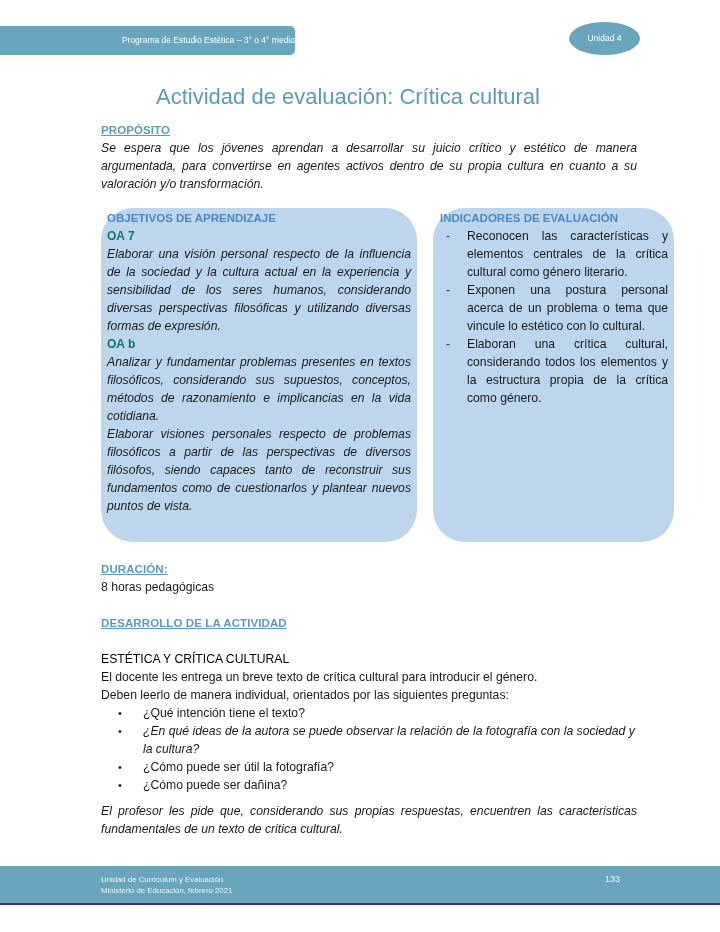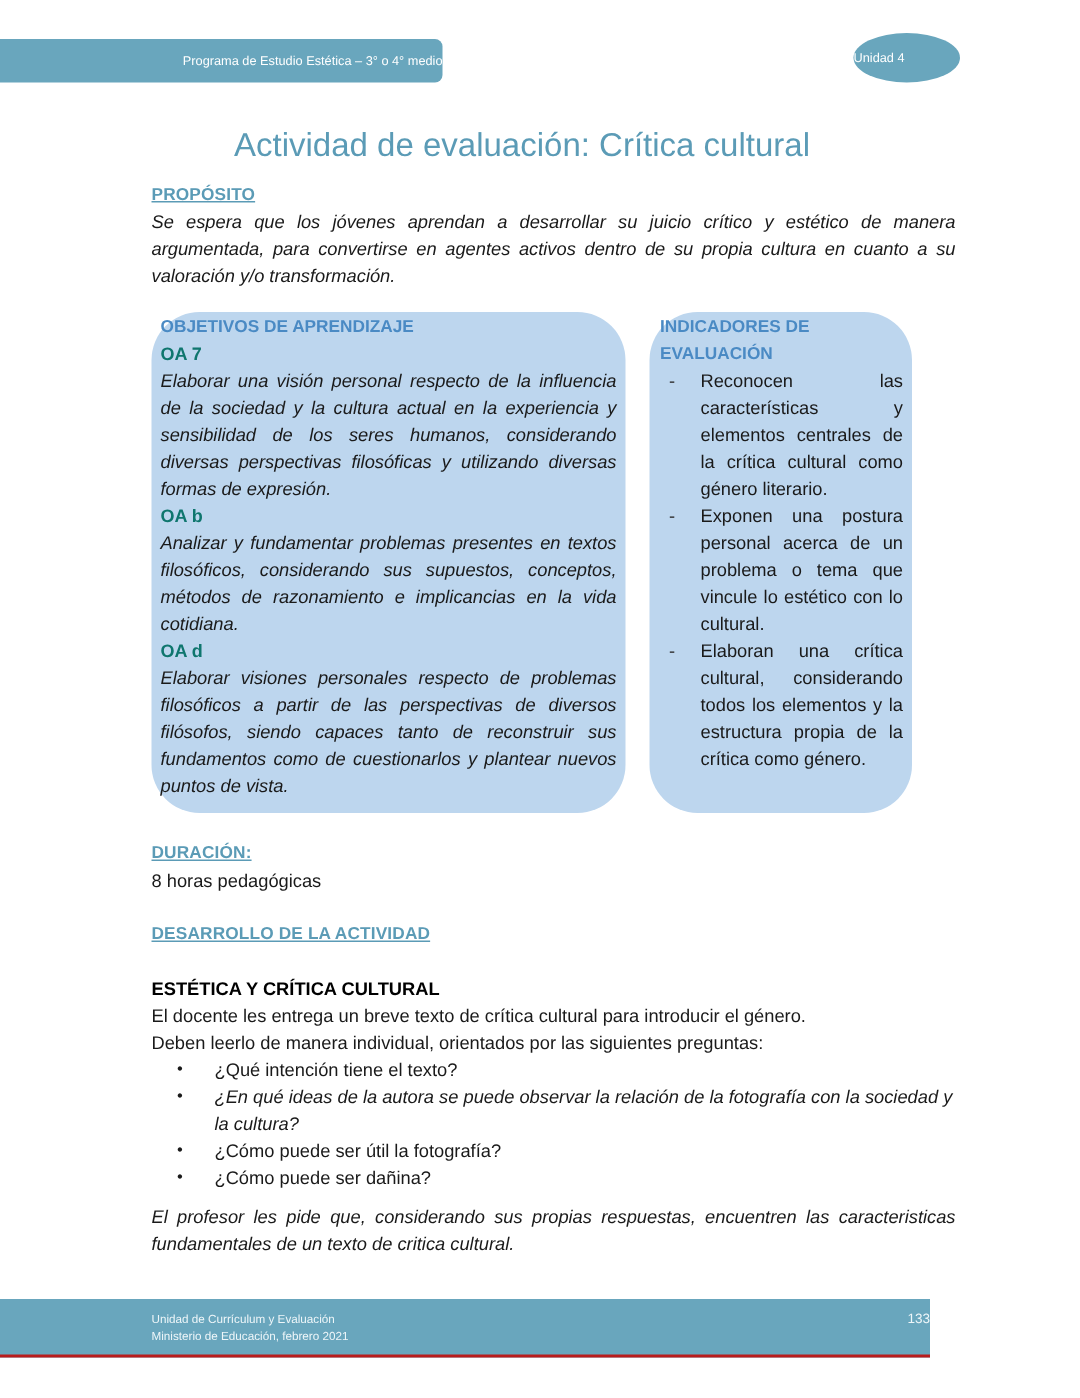--- a/index.html
+++ b/index.html
@@ -34,20 +34,21 @@
       position: absolute;
       left: 569px;
       top: 22px;
       width: 71px;
       height: 33px;
       border-radius: 50%;
       background: #69a6bd;
       color: #ffffff;
       font-size: 8.5px;
       line-height: 33px;
+      text-align: center;
     }
     .page-title {
       position: absolute;
       left: 0;
       top: 84px;
       width: 696px;
       text-align: center;
       font-size: 22px;
       color: #5b9bb6;
     }
@@ -83,21 +84,21 @@
     .box-left {
       left: 101px;
       top: 208px;
       width: 316px;
       height: 334px;
       padding: 1px 6px 0 6px;
     }
     .box-right {
       left: 433px;
       top: 208px;
-      width: 175px;
+      width: 241px;
       height: 334px;
       padding: 1px 6px 0 7px;
     }
     .box-heading {
       color: #4a8ac4;
       font-weight: bold;
       font-size: 11.5px;
     }
     .oa-code {
       color: #0f766e;
@@ -117,21 +118,21 @@
     .indicator-dash {
       position: absolute;
       left: 6px;
       top: 0;
       color: #333;
     }
     .duration { top: 560px; }
     .development-heading { top: 614px; }
     .activity { top: 650px; }
     .activity .subheading {
-      font-weight: bold;
+      font-weight: normal;
       color: #000;
       font-size: 12.2px;
     }
     .question-list {
       list-style: none;
       margin: 0;
       padding: 0;
     }
     .question-item {
       position: relative;
@@ -143,24 +144,24 @@
       top: 0;
       font-size: 11px;
     }
     .closing {
       margin-top: 8px;
     }
     .footer-bar {
       position: absolute;
       left: 0;
       top: 866px;
-      width: 620px;
+      width: 720px;
       height: 39px;
       background: #69a6bd;
-      border-bottom: 2px solid #b91c1c;
+      border-bottom: 2px solid #4c1d95;
       color: #eef6f9;
       box-sizing: border-box;
     }
     .footer-text {
       position: absolute;
       left: 101px;
       top: 8px;
       font-size: 7.8px;
       line-height: 11px;
     }
@@ -192,21 +193,20 @@
   <div class="box-heading">OBJETIVOS DE APRENDIZAJE</div>
   <div>
     <div class="oa-code">OA 7</div>
     <div class="justify">Elaborar una visión personal respecto de la influencia de la sociedad y la cultura actual en la experiencia y sensibilidad de los seres humanos, considerando diversas perspectivas filosóficas y utilizando diversas formas de expresión.</div>
   </div>
   <div>
     <div class="oa-code">OA b</div>
     <div class="justify">Analizar y fundamentar problemas presentes en textos filosóficos, considerando sus supuestos, conceptos, métodos de razonamiento e implicancias en la vida cotidiana.</div>
   </div>
   <div>
-    <div class="oa-code">OA d</div>
     <div class="justify">Elaborar visiones personales respecto de problemas filosóficos a partir de las perspectivas de diversos filósofos, siendo capaces tanto de reconstruir sus fundamentos como de cuestionarlos y plantear nuevos puntos de vista.</div>
   </div>
 </div>
 
 <div class="box box-right">
   <div class="box-heading">INDICADORES DE EVALUACIÓN</div>
   <ul class="indicator-list">
     <li class="indicator-item">
       <span class="indicator-dash">-</span>
       <span>Reconocen las características y elementos centrales de la crítica cultural como género literario.</span>

